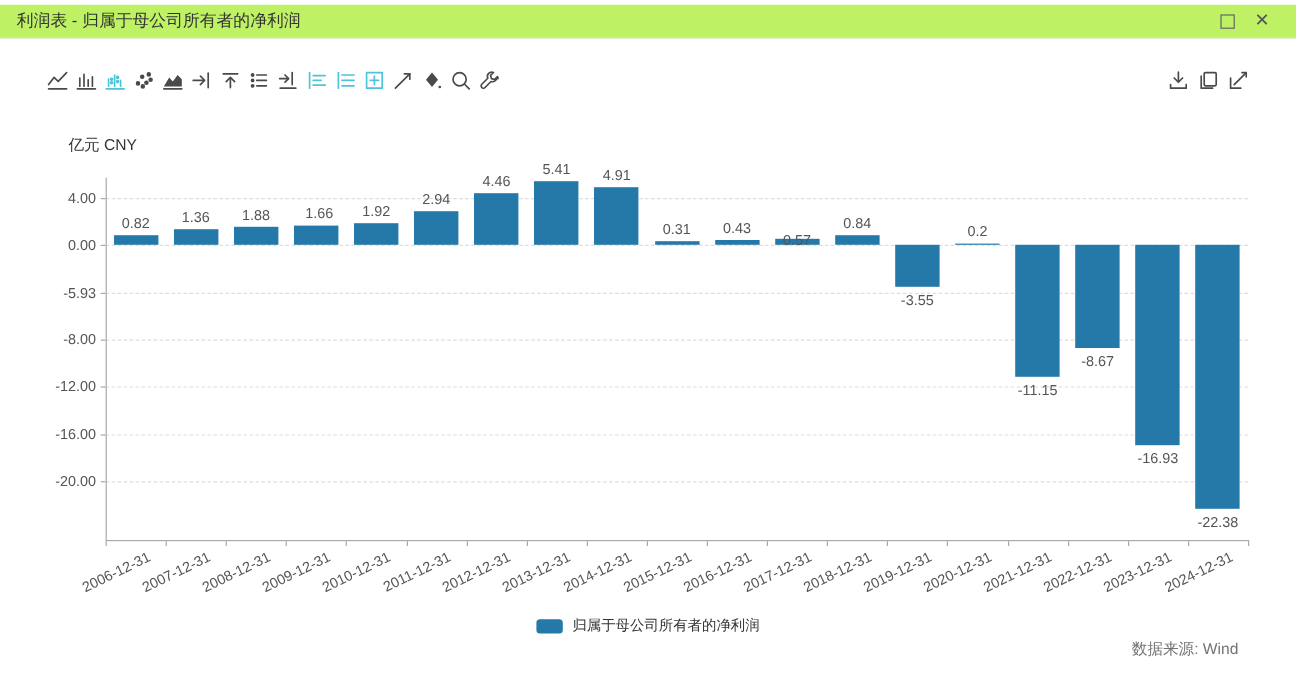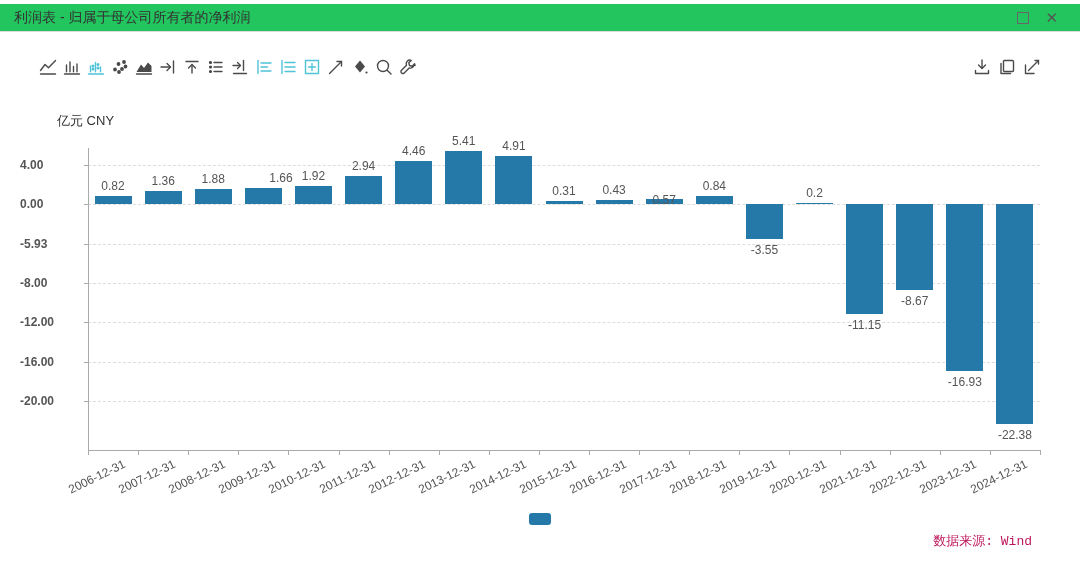--- a/index.html
+++ b/index.html
@@ -1,36 +1,36 @@
 <!DOCTYPE html>
 <html><head>
 <meta charset="utf-8">
 <style>
   *{margin:0;padding:0;box-sizing:border-box;}
   html,body{width:1080px;height:575px;}
   body{background:#ffffff;font-family:"Liberation Sans","DejaVu Sans",sans-serif;position:relative;overflow:hidden;}
-  .titlebar{position:absolute;top:4px;left:0;width:1080px;height:28px;background:#22c55e;border-bottom:1px solid #dcdcdc;display:flex;align-items:center;padding:0 14px;}
+  .titlebar{position:absolute;top:4px;left:0;width:1080px;height:28px;background:#bef264;border-bottom:1px solid #dcdcdc;display:flex;align-items:center;padding:0 14px;}
   .titlebar .title{font-size:14px;color:#333;}
   .win-controls{margin-left:auto;display:flex;align-items:center;gap:16px;padding-right:8px;}
   .max-btn{width:12px;height:12px;border:1.5px solid #666;display:inline-block;cursor:pointer;}
   .close-btn{color:#555;font-size:15px;line-height:1;cursor:pointer;}
   .toolbar{position:absolute;top:53px;left:36px;width:1008px;height:28px;display:flex;align-items:center;}
   .tbtn{width:24px;height:26px;display:inline-flex;align-items:center;justify-content:center;color:#4a4a4a;cursor:pointer;}
   .tbtn.active{color:#4fc4d8;}
   .tbtn svg{display:block;}
   .toolbar-right{margin-left:auto;display:flex;gap:1px;}
   .chart-title{position:absolute;top:91px;left:0;width:1080px;text-align:center;font-size:15px;font-weight:bold;color:#333;}
   .unit-label{position:absolute;top:112px;left:57px;font-size:13px;color:#333;}
   #chart-area{position:absolute;top:0;left:0;width:1080px;height:575px;}
   .gridline{position:absolute;height:0;border-top:1px dashed #ddd;}
   .axis-y{position:absolute;width:1px;background:#aaa;}
   .axis-x{position:absolute;height:1px;background:#aaa;}
   .ytick{position:absolute;width:4px;height:1px;background:#aaa;}
   .xtick{position:absolute;width:1px;height:4px;background:#aaa;}
-  .ylabel{position:absolute;width:60px;font-size:12px;color:#555;font-weight:bold;}
+  .ylabel{position:absolute;width:60px;font-size:12px;color:#555;text-align:right;}
   .xlabel{position:absolute;font-size:12px;color:#555;white-space:nowrap;transform:rotate(-26deg);transform-origin:100% 0;}
   .bar{position:absolute;}
   .bar-label{position:absolute;width:64px;font-size:12px;color:#555;text-align:center;}
   .legend{position:absolute;top:513px;left:0;width:1080px;display:flex;justify-content:center;align-items:center;gap:8px;}
   .legend-item{display:flex;align-items:center;gap:8px;cursor:pointer;}
   .legend-marker{width:22px;height:12px;border-radius:3px;}
   .legend-label{font-size:12px;color:#333;}
   .footer{position:absolute;top:532px;right:48px;font-size:13px;}
 </style>
 </head>
@@ -211,21 +211,21 @@
     <div class="xlabel" style="right: 958.947px; top: 457px;">2006-12-31</div>
     <div class="bar" style="left: 144.658px; width: 37px; top: 191.115px; height: 13.3567px; background: rgb(37, 121, 168);"></div>
     <div class="bar-label" style="left: 131.158px; top: 174.115px;">1.36</div>
     <div class="xtick" style="left: 138.105px; top: 451px;"></div>
     <div class="xlabel" style="right: 908.842px; top: 457px;">2007-12-31</div>
     <div class="bar" style="left: 194.763px; width: 37px; top: 188.66px; height: 15.812px; background: rgb(37, 121, 168);"></div>
     <div class="bar-label" style="left: 181.263px; top: 171.66px;">1.88</div>
     <div class="xtick" style="left: 188.211px; top: 451px;"></div>
     <div class="xlabel" style="right: 858.737px; top: 457px;">2008-12-31</div>
     <div class="bar" style="left: 244.868px; width: 37px; top: 188.168px; height: 16.3031px; background: rgb(37, 121, 168);"></div>
-    <div class="bar-label" style="left: 249px; top: 171.168px;">1.66</div>
+    <div class="bar-label" style="left: 234px; top: 171.168px;">1.66</div>
     <div class="xtick" style="left: 238.316px; top: 451px;"></div>
     <div class="xlabel" style="right: 808.632px; top: 457px;">2009-12-31</div>
     <div class="bar" style="left: 294.974px; width: 37px; top: 185.615px; height: 18.8566px; background: rgb(37, 121, 168);"></div>
     <div class="bar-label" style="left: 281.474px; top: 168.615px;">1.92</div>
     <div class="xtick" style="left: 288.421px; top: 451px;"></div>
     <div class="xlabel" style="right: 758.526px; top: 457px;">2010-12-31</div>
     <div class="bar" style="left: 345.079px; width: 37px; top: 175.597px; height: 28.8741px; background: rgb(37, 121, 168);"></div>
     <div class="bar-label" style="left: 331.579px; top: 158.597px;">2.94</div>
     <div class="xtick" style="left: 338.526px; top: 451px;"></div>
     <div class="xlabel" style="right: 708.421px; top: 457px;">2011-12-31</div>
@@ -280,16 +280,17 @@
     <div class="bar" style="left: 996.447px; width: 37px; top: 204.472px; height: 219.797px; background: rgb(37, 121, 168);"></div>
     <div class="bar-label" style="left: 982.947px; top: 428.269px;">-22.38</div>
     <div class="xtick" style="left: 989.895px; top: 451px;"></div>
     <div class="xlabel" style="right: 57.0526px; top: 457px;">2024-12-31</div>
     <div class="xtick" style="left: 1040px; top: 451px;"></div>
   </div>
 
 <div class="legend" id="legend">
     <span class="legend-item">
       <span class="legend-marker" style="background: rgb(37, 121, 168);"></span>
+      <span class="legend-label">归属于母公司所有者的净利润</span>
     </span>
   </div>
 
-<div class="footer" style="color: #be185d; font-family: Liberation Mono, monospace;">数据来源: Wind</div>
+<div class="footer" style="color: #737373;">数据来源: Wind</div>
 
 </body></html>

